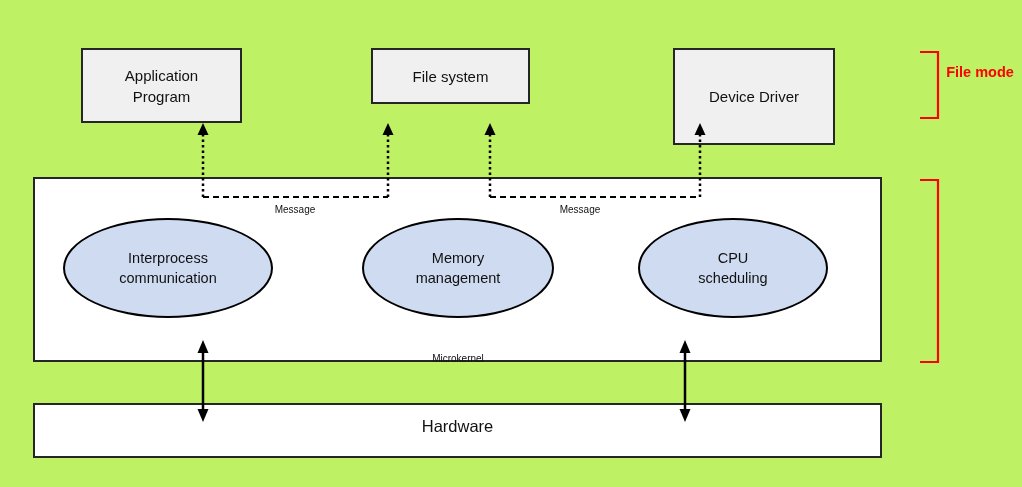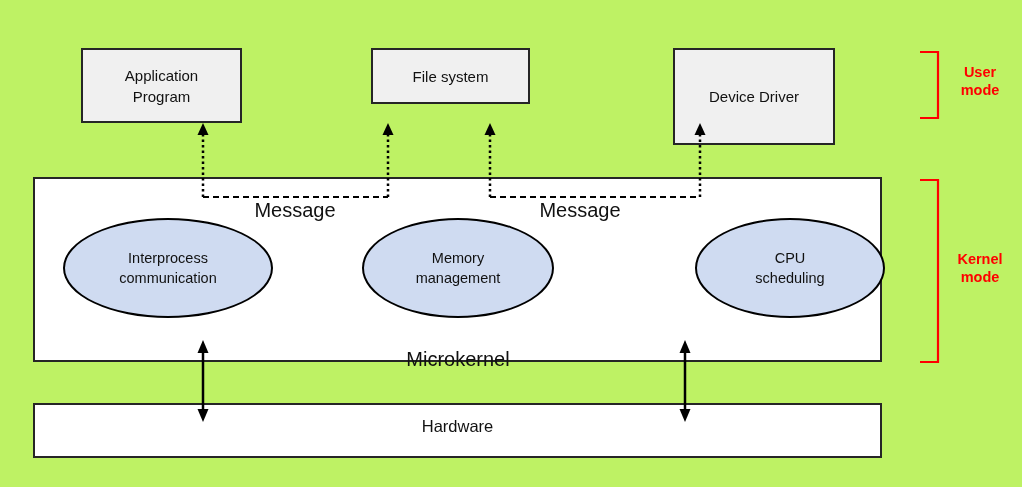--- a/index.html
+++ b/index.html
@@ -43,21 +43,21 @@
     display:flex;align-items:center;justify-content:center;
     text-align:center;
     font-size:14.5px;line-height:20px;
     box-sizing:border-box;
   }
   .ellipse .lbl{max-width:120px;}
   .ellipse .lbl.narrow{max-width:92px;}
   .float-label{
     position:absolute;
     text-align:center;
-    font-size:20px;line-height:18px;
+    font-size:10px;line-height:18px;
   }
   .hw-label{
     position:absolute;
     left:33px;top:403px;width:849px;height:47px;
     display:flex;align-items:center;justify-content:center;
     font-size:16.5px;
     text-align:center;
   }
   .mode-label{
     position:absolute;
@@ -88,34 +88,33 @@
   </div>
 
   <div class="container-box" style="left:33px;top:177px;width:849px;height:185px;"></div>
 
   <div class="ellipse" style="left:362px;top:218px;width:192px;height:100px;">
     <div class="lbl narrow">Memory management</div>
   </div>
   <div class="ellipse" style="left:63px;top:218px;width:210px;height:100px;">
     <div class="lbl">Interprocess communication</div>
   </div>
-  <div class="ellipse" style="left:695px;top:218px;width:190px;height:100px;">
+  <div class="ellipse" style="left:638px;top:218px;width:190px;height:100px;">
     <div class="lbl narrow">CPU scheduling</div>
   </div>
 
   <div class="float-label" style="left:398px;top:350px;width:120px;">Microkernel</div>
 
   <div class="float-label" style="left:245px;top:201px;width:100px;">Message</div>
   <div class="float-label" style="left:530px;top:201px;width:100px;">Message</div>
 
   <div class="container-box" style="left:33px;top:403px;width:849px;height:55px;"></div>
   <div class="hw-label">Hardware</div>
 
-  <div class="mode-label" style="left:945px;top:63px;">User mode</div>
-  <div class="mode-label" style="left:945px;top:250px;">Kernel mode</div>
+  <div class="mode-label" style="left:945px;top:63px;">File mode</div>
 
   <svg id="connector-layer" viewBox="0 0 1022 487">
 
     <g>
       <line x1="203" y1="197" x2="203" y2="133" stroke="#000" stroke-width="2.5" stroke-dasharray="2.5 3"></line>
       <polygon points="203,123 197.5,135 208.5,135" fill="#000"></polygon>
       <line x1="388" y1="197" x2="388" y2="133" stroke="#000" stroke-width="2.5" stroke-dasharray="2.5 3"></line>
       <polygon points="388,123 382.5,135 393.5,135" fill="#000"></polygon>
       <line x1="203" y1="197" x2="388" y2="197" stroke="#000" stroke-width="1.8" stroke-dasharray="6 4"></line>
     </g>

